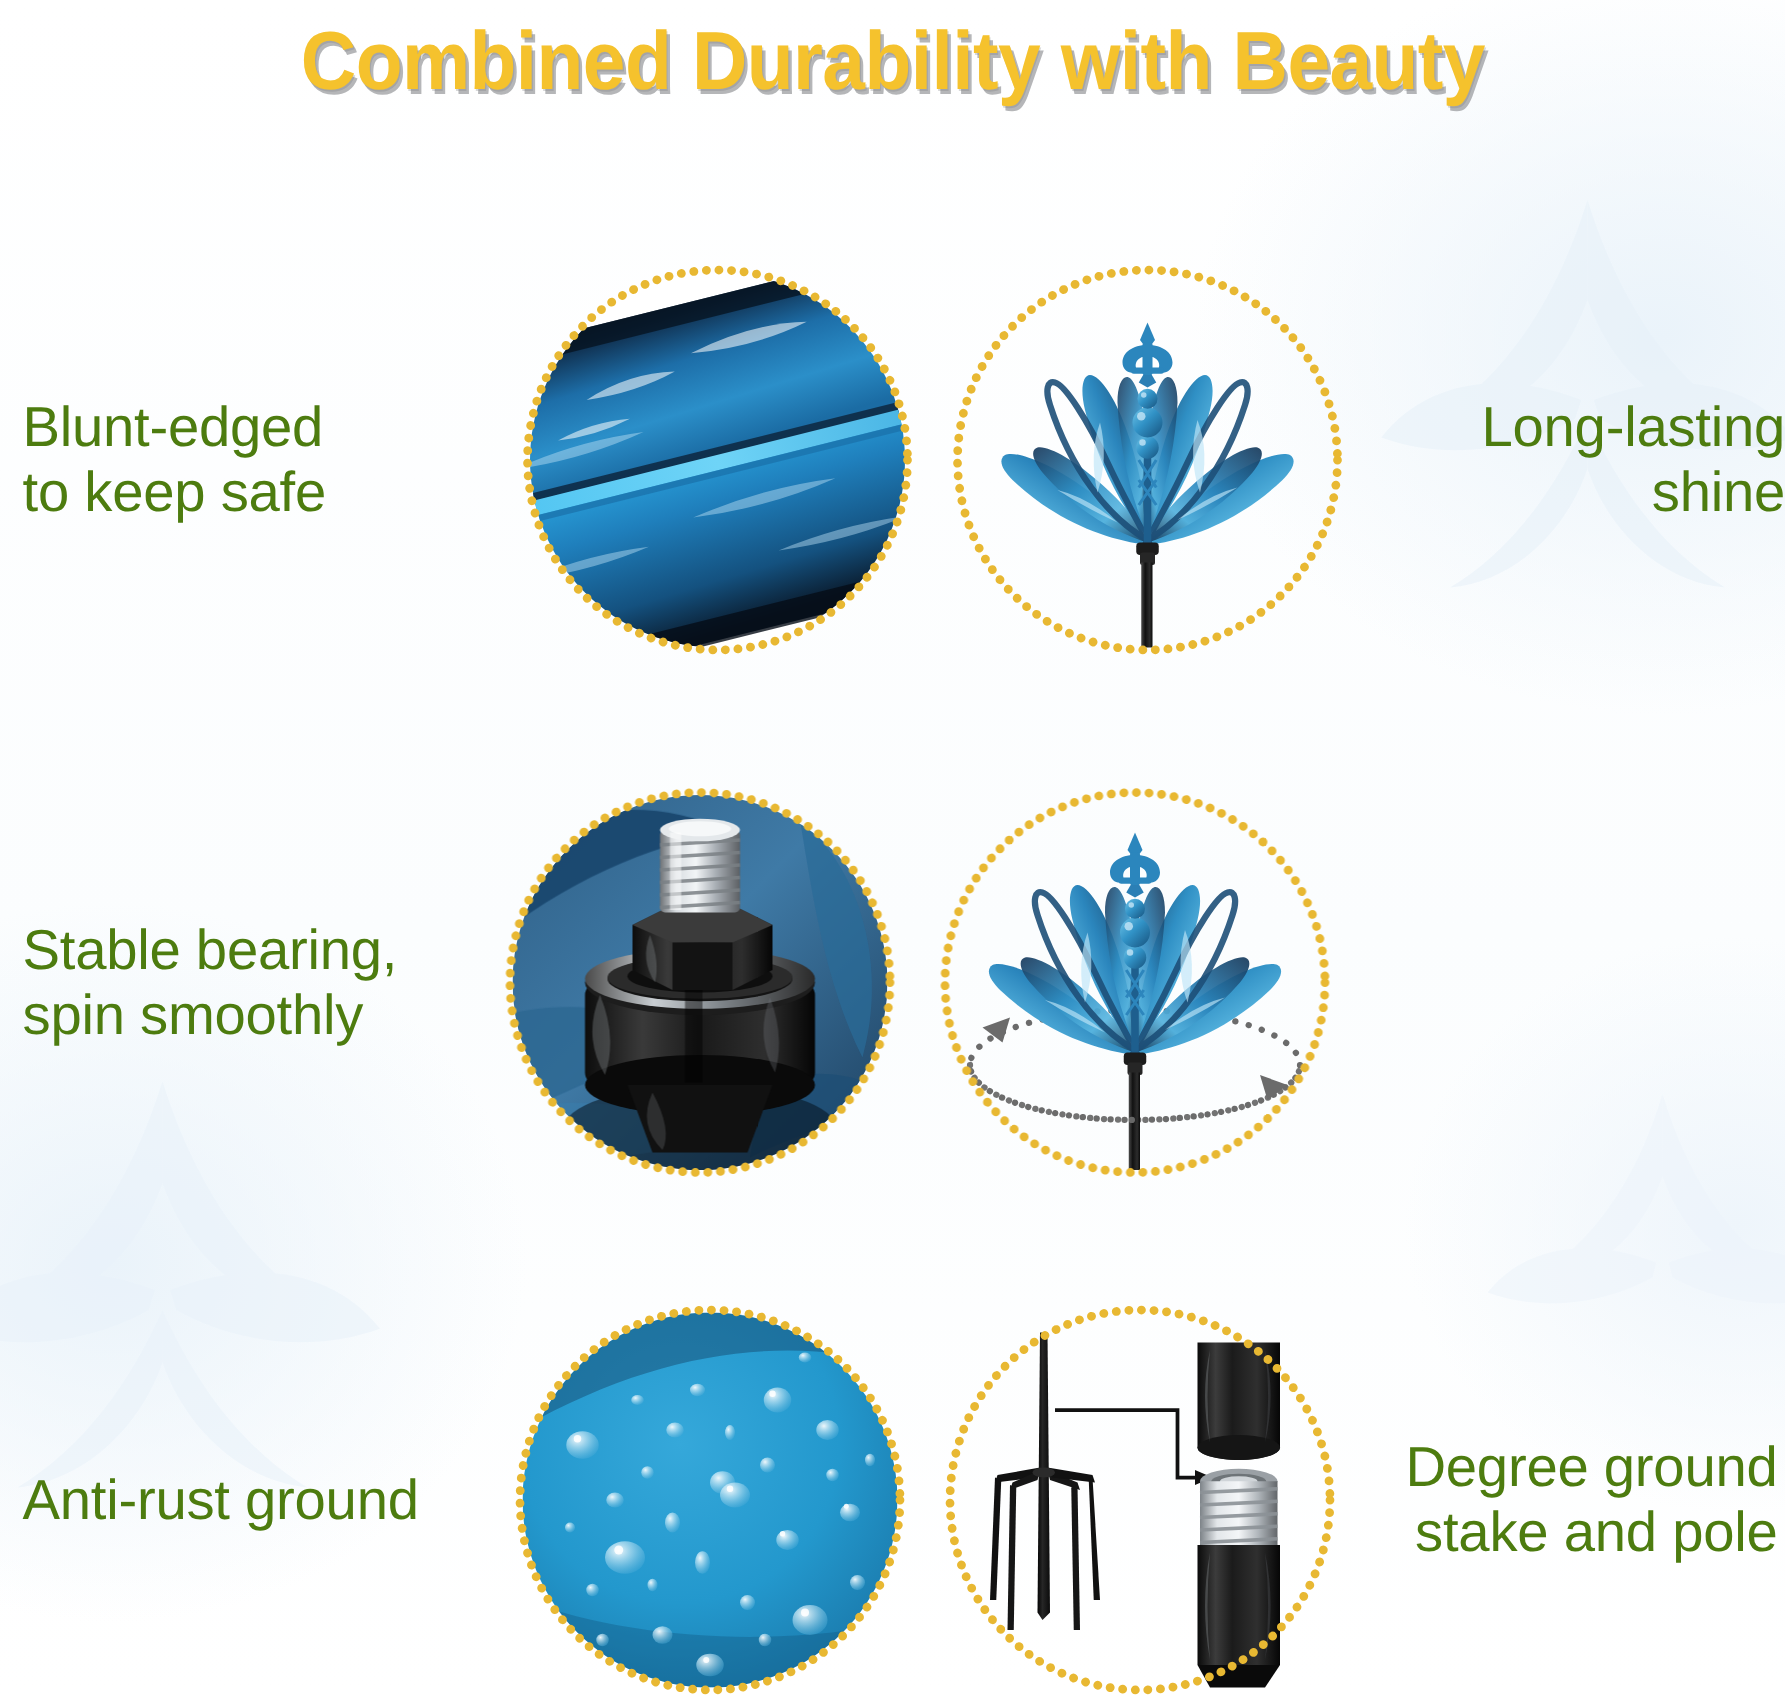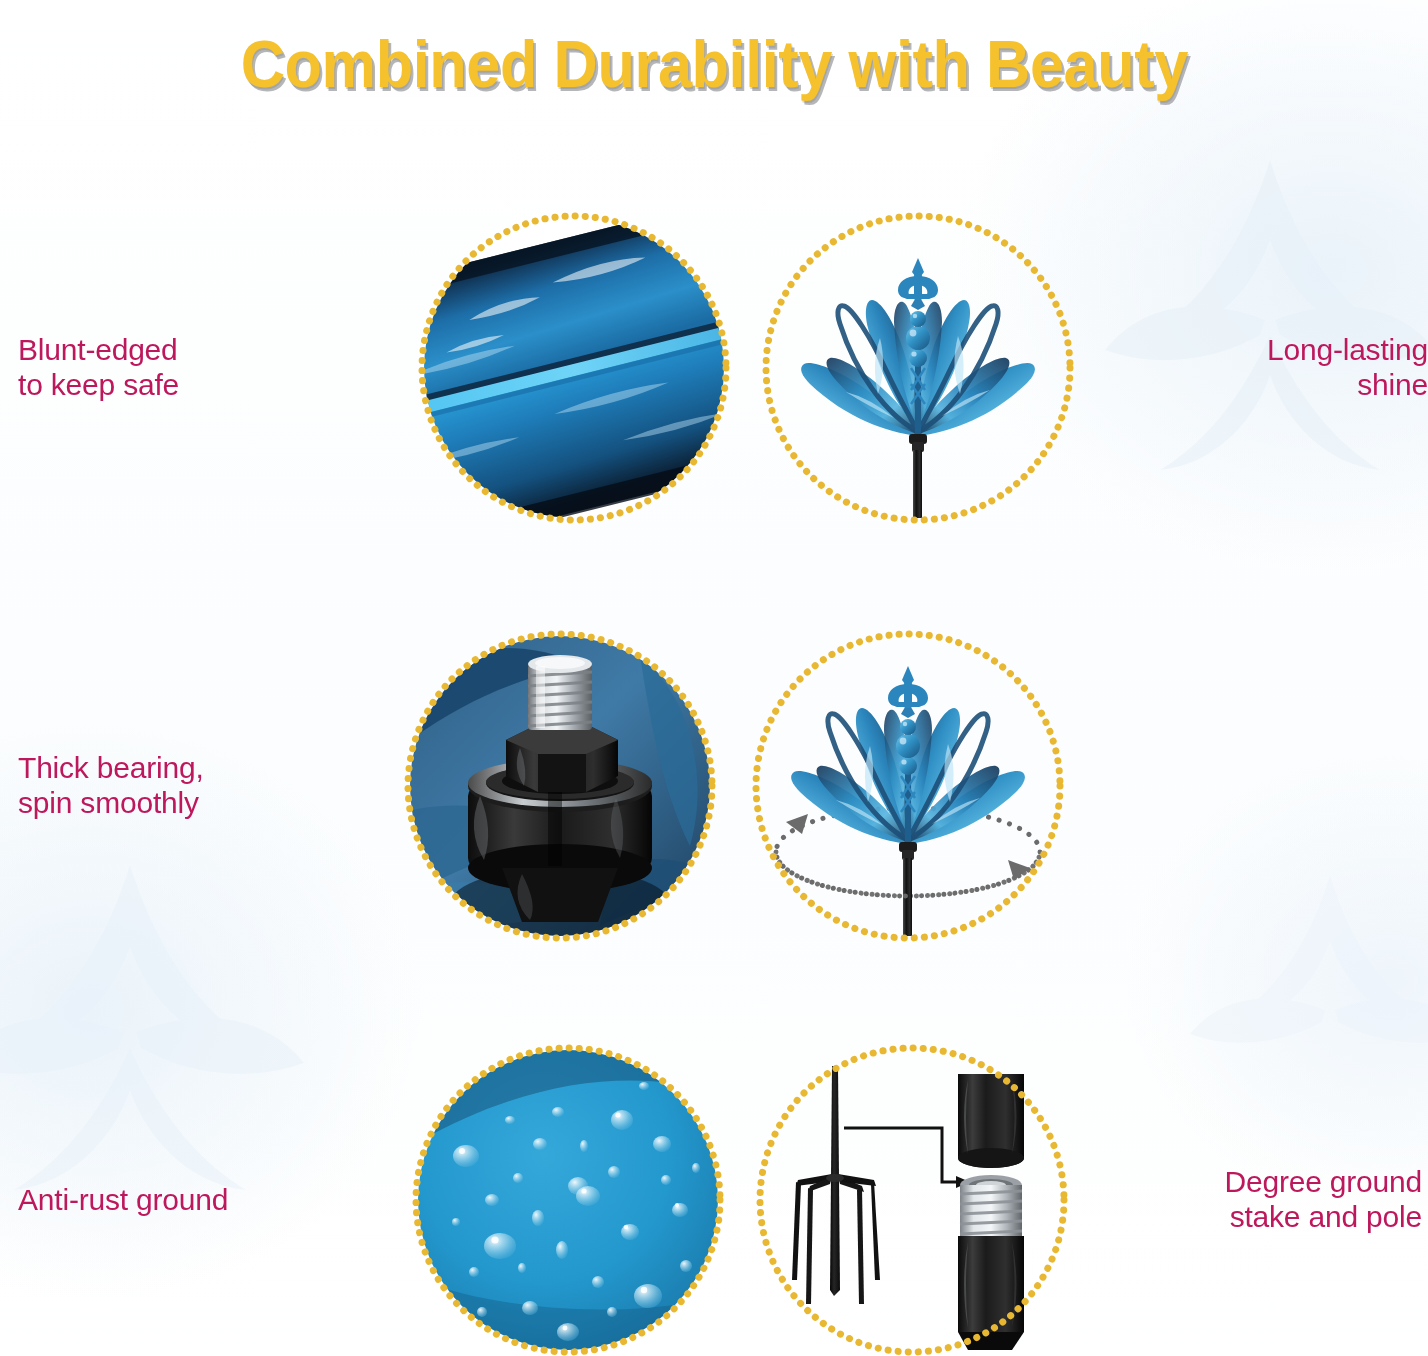--- a/index.html
+++ b/index.html
@@ -32,21 +32,21 @@
   .ghost {
     position: absolute;
     pointer-events: none;
     opacity: .55;
   }
   .ghost svg { display: block; }
 
   
   .title-wrap {
     position: absolute;
-    left: 0; right: 0; top: 16px;
+    left: 0; right: 0; top: 0;
     height: 96px;
     display: flex;
     align-items: center;
     justify-content: center;
   }
   .title {
     font-size: 66px;
     font-weight: bold;
     letter-spacing: -0.5px;
     color: #F5C22D;
@@ -80,22 +80,22 @@
   .cell {
     flex: 0 0 50%;
     display: flex;
     align-items: center;
     height: 100%;
   }
   .cell-left  { justify-content: flex-start; }
   .cell-right { justify-content: flex-start; }
 
   .label {
-    color: #be185d;
-    font-size: 30px;
+    color: #4d7c0f;
+    font-size: 45px;
     line-height: 1.16;
     letter-spacing: -0.2px;
     white-space: pre-line;
   }
   .label-left {
     text-align: left;
     width: 360px;
     padding-left: 18px;
     box-sizing: border-box;
   }
@@ -340,21 +340,21 @@
           </div>
         </div>
         <div class="label label-right">Long-lasting
 shine</div>
       </div>
     </div>
 
     <div class="row row-2">
 
       <div class="cell cell-left">
-        <div class="label label-left">Thick bearing,
+        <div class="label label-left">Stable bearing,
 spin smoothly</div>
         <div class="medallion m3">
           <div class="art">
             <svg class="scene" viewBox="0 0 300 300" preserveAspectRatio="xMidYMid slice">
               <defs>
                 <linearGradient id="bgBlueB" x1="0" y1="0" x2="1" y2="1">
                   <stop offset="0" stop-color="#2f5f86"></stop>
                   <stop offset="0.45" stop-color="#3f7aa6"></stop>
                   <stop offset="1" stop-color="#1d3f5e"></stop>
                 </linearGradient>

